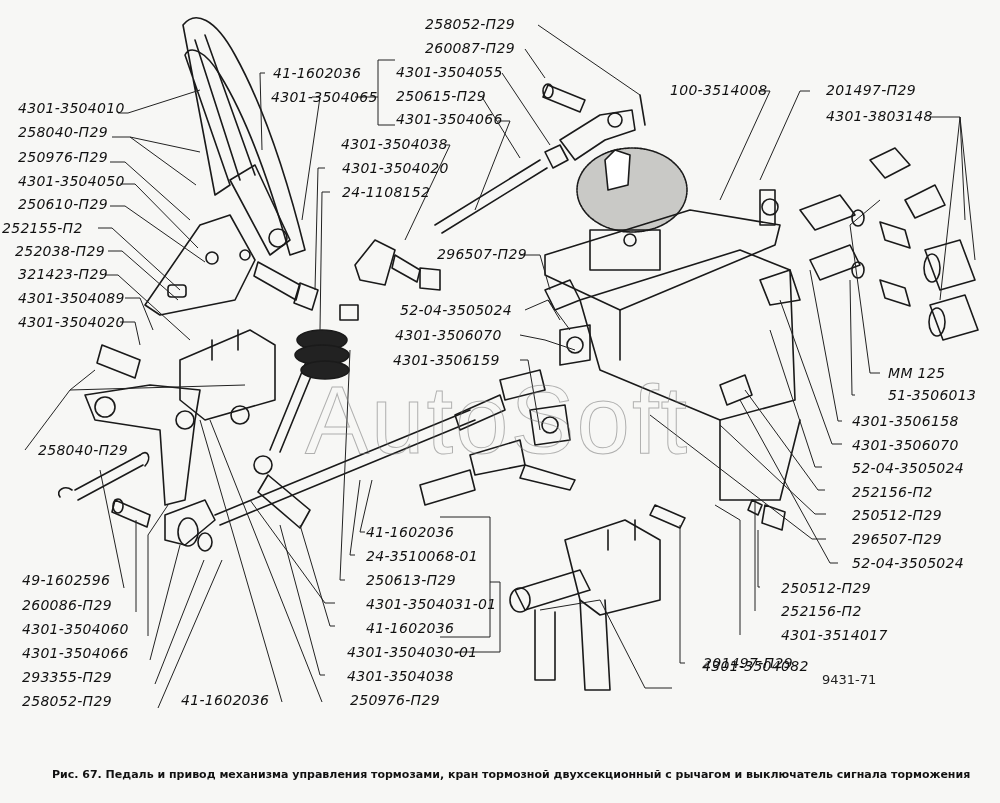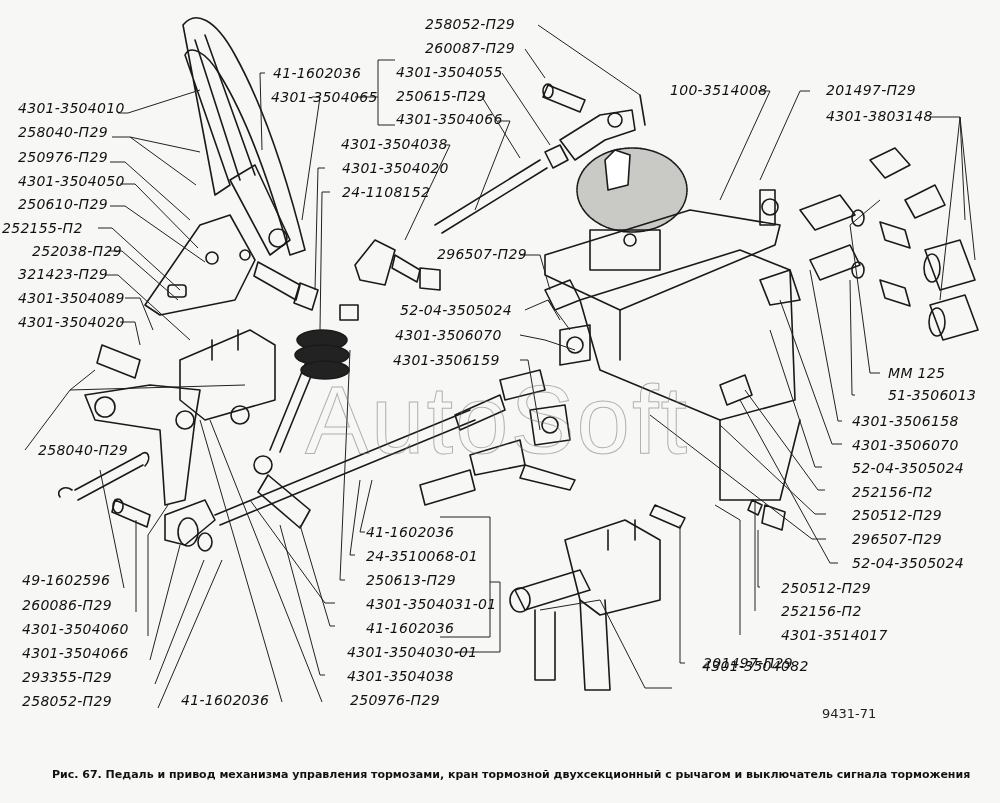--- a/index.html
+++ b/index.html
@@ -4,21 +4,21 @@
 <style>
   html, body { margin:0; padding:0; background:#f7f7f5; }
   body { width:1000px; height:803px; position:relative; overflow:hidden;
          font-family:"Liberation Sans", sans-serif; color:#1a1a1a; }
   #drawing { position:absolute; left:0; top:0; width:1000px; height:803px; }
   .lbl { position:absolute; font-family:"DejaVu Sans", sans-serif; font-style:italic;
          font-size:14px; letter-spacing:0.3px; white-space:nowrap; color:#111; line-height:16px; }
   .caption { position:absolute; left:52px; top:768px; font-family:"DejaVu Sans", sans-serif;
              font-weight:bold; font-size:11px; color:#111; white-space:nowrap; }
   .code { position:absolute; left:822px; top:672px; font-family:"DejaVu Sans", sans-serif;
-          font-size:13px; color:#222;margin-top:34px; }
+          font-size:13px; color:#222; }
   .watermark { position:absolute; left:305px; top:365px; font-family:"Liberation Sans", sans-serif;
                font-size:96px; color:transparent; -webkit-text-stroke:1px #777; opacity:0.55;
                letter-spacing:2px; }
 </style>
 </head>
 <body>
 
 <svg id="drawing" viewBox="0 0 1000 803" xmlns="http://www.w3.org/2000/svg">
   <g fill="none" stroke="#1a1a1a" stroke-width="1.6" stroke-linejoin="round" stroke-linecap="round">
 
@@ -231,21 +231,21 @@
 </svg>
 
 <div class="watermark">AutoSoft</div>
 
 <div class="lbl" style="left:18px;top:100px">4301-3504010</div>
 <div class="lbl" style="left:18px;top:124px">258040-П29</div>
 <div class="lbl" style="left:18px;top:149px">250976-П29</div>
 <div class="lbl" style="left:18px;top:173px">4301-3504050</div>
 <div class="lbl" style="left:18px;top:196px">250610-П29</div>
 <div class="lbl" style="left:2px;top:220px">252155-П2</div>
-<div class="lbl" style="left:32px;top:243px">252038-П29</div>
+<div class="lbl" style="left:15px;top:243px">252038-П29</div>
 <div class="lbl" style="left:18px;top:266px">321423-П29</div>
 <div class="lbl" style="left:18px;top:290px">4301-3504089</div>
 <div class="lbl" style="left:18px;top:314px">4301-3504020</div>
 <div class="lbl" style="left:38px;top:442px">258040-П29</div>
 <div class="lbl" style="left:22px;top:572px">49-1602596</div>
 <div class="lbl" style="left:22px;top:597px">260086-П29</div>
 <div class="lbl" style="left:22px;top:621px">4301-3504060</div>
 <div class="lbl" style="left:22px;top:645px">4301-3504066</div>
 <div class="lbl" style="left:22px;top:669px">293355-П29</div>
 <div class="lbl" style="left:22px;top:693px">258052-П29</div>

